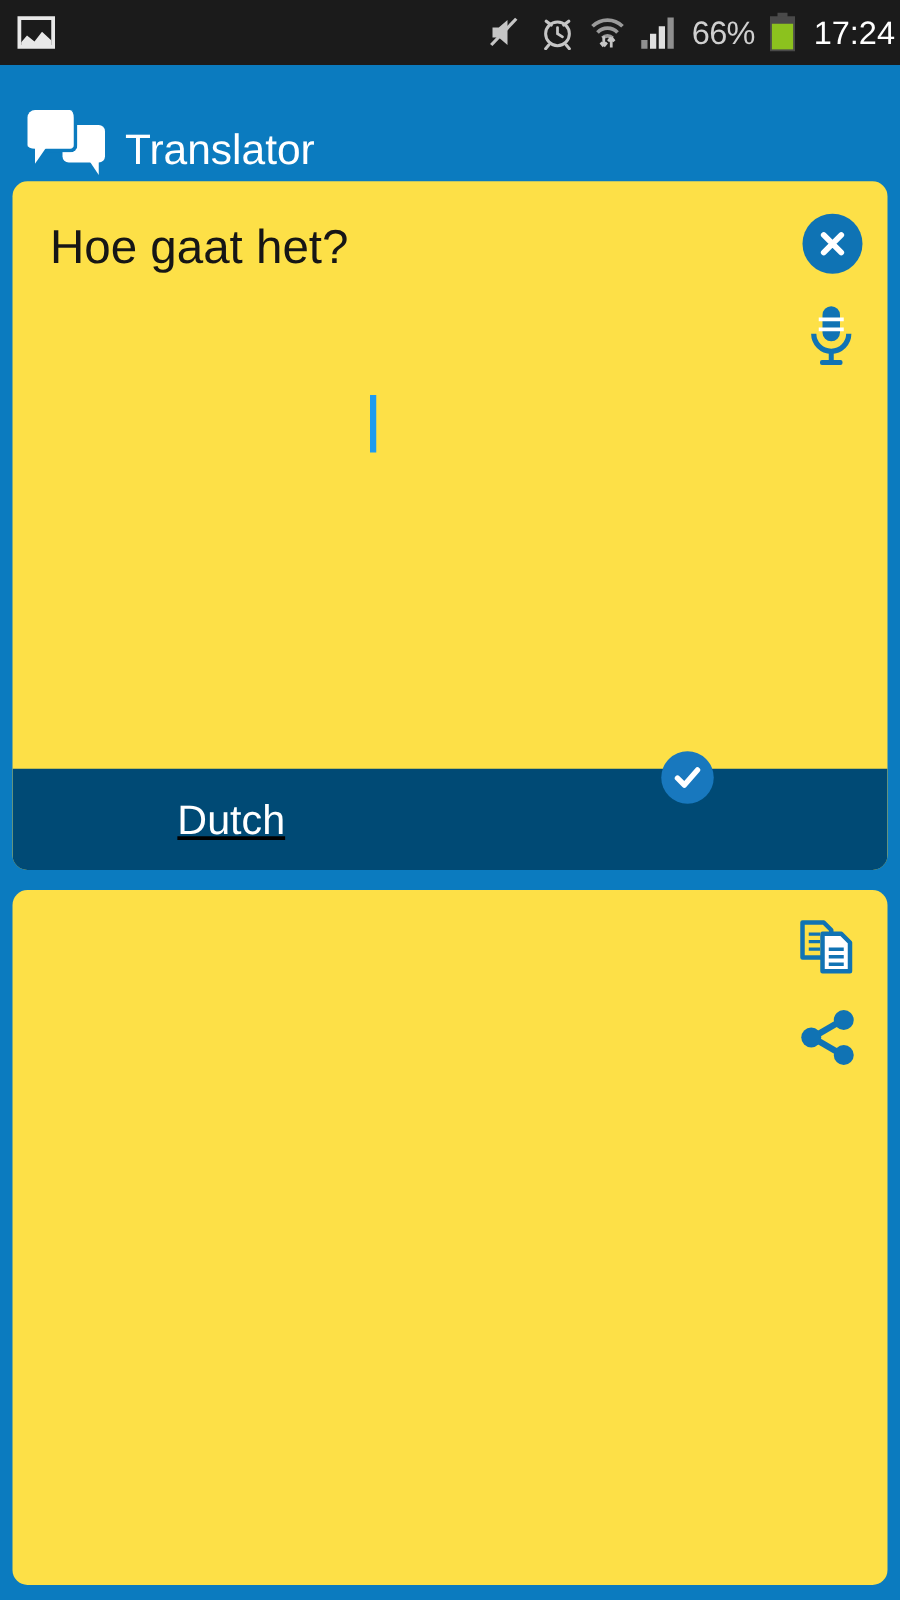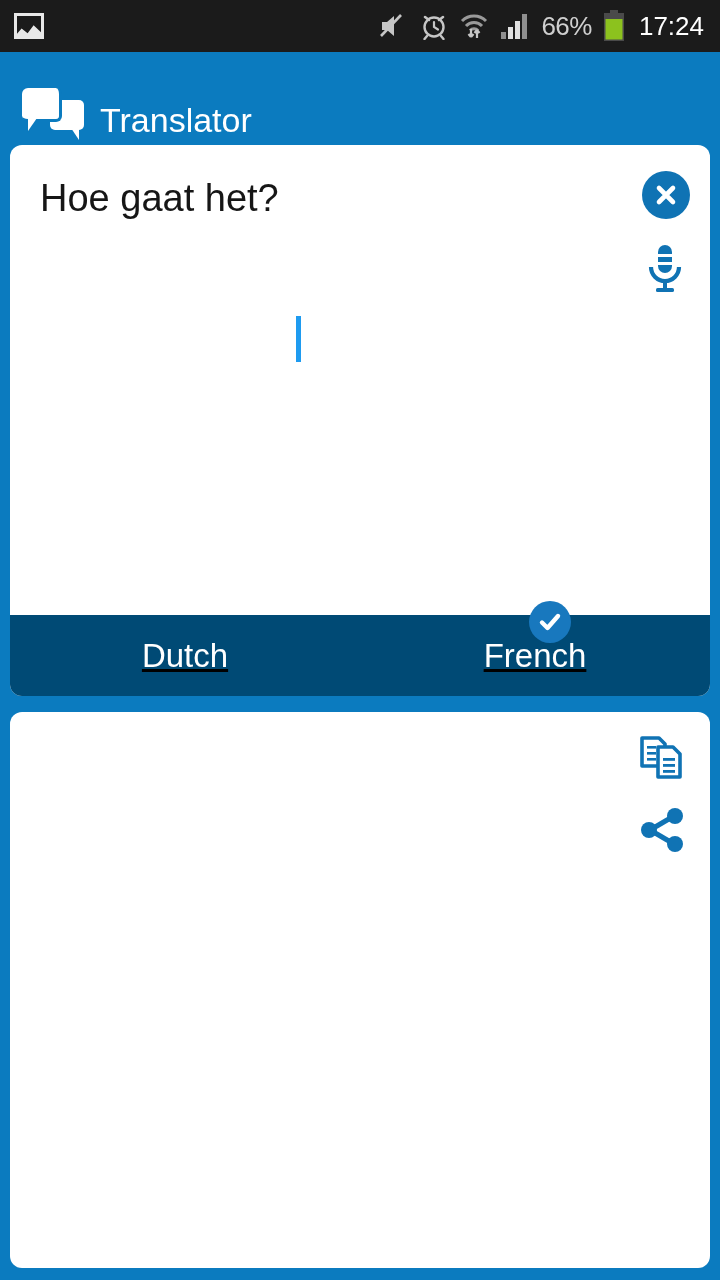--- a/index.html
+++ b/index.html
@@ -11,21 +11,21 @@
   body { background:#0B7BBF; position:relative; }
 
   
   #status-bar{
     position:absolute; top:0; left:0; width:720px; height:52px;
     background:#1B1B1B; display:flex; align-items:center;
   }
   #status-left{ display:flex; align-items:center; padding-left:14px; }
   #status-right{
     margin-left:auto; display:flex; align-items:center;
-    padding-right:16px; gap:11px;
+    padding-right:4px; gap:11px;
   }
   .gallery-icon{
     width:30px; height:26px; border:3px solid #E8E8E8; position:relative; overflow:hidden;
   }
   .gallery-icon::after{
     content:""; position:absolute; bottom:0; left:-2px; width:30px; height:13px;
     background:#E8E8E8;
     clip-path: polygon(0% 100%, 22% 42%, 42% 78%, 62% 18%, 100% 100%);
   }
   .status-glyph{ display:block; }
@@ -60,21 +60,21 @@
     border-right:9px solid transparent; border-left:0 solid transparent;
     border-top:13px solid #FFFFFF;
   }
   #app-title{
     color:#FFFFFF; font-size:34px; margin-left:16px; font-weight:400;
   }
 
   
   .card{
     position:absolute; left:10px; width:700px;
-    background:#ffffff;
+    background:#fde047;
   }
   #source-card{
     top:145px; height:551px; border-radius:12px; overflow:hidden;
   }
   #source-text-area{
     position:absolute; top:0; left:0; right:0; height:470px;
   }
   #source-text{
     position:absolute; left:30px; top:30px; right:120px;
     font-size:38px; color:#161616; line-height:1.25;
@@ -197,21 +197,20 @@
       <rect x="13" y="11" width="20" height="3" fill="#FFFFFF"></rect>
       <rect x="13" y="19" width="20" height="3" fill="#FFFFFF"></rect>
       <path d="M9 24 a14 14 0 0 0 28 0" fill="none" stroke="#1073B4" stroke-width="4.2"></path>
       <rect x="21" y="37" width="4" height="8" fill="#1073B4"></rect>
       <rect x="14" y="45" width="18" height="4" rx="1.6" fill="#1073B4"></rect>
     </svg>
   </div>
 
   <div id="language-bar">
     <div class="lang-half">Dutch</div>
-    <div class="lang-half">French</div>
   </div>
 </div>
 
 <div id="check-badge">
   <svg width="26" height="26" viewBox="0 0 26 26">
     <path d="M5 13.5 L10.5 19 L21 7" fill="none" stroke="#FFFFFF" stroke-width="4.4" stroke-linecap="round" stroke-linejoin="round"></path>
   </svg>
 </div>
 
 <div id="target-card" class="card">

